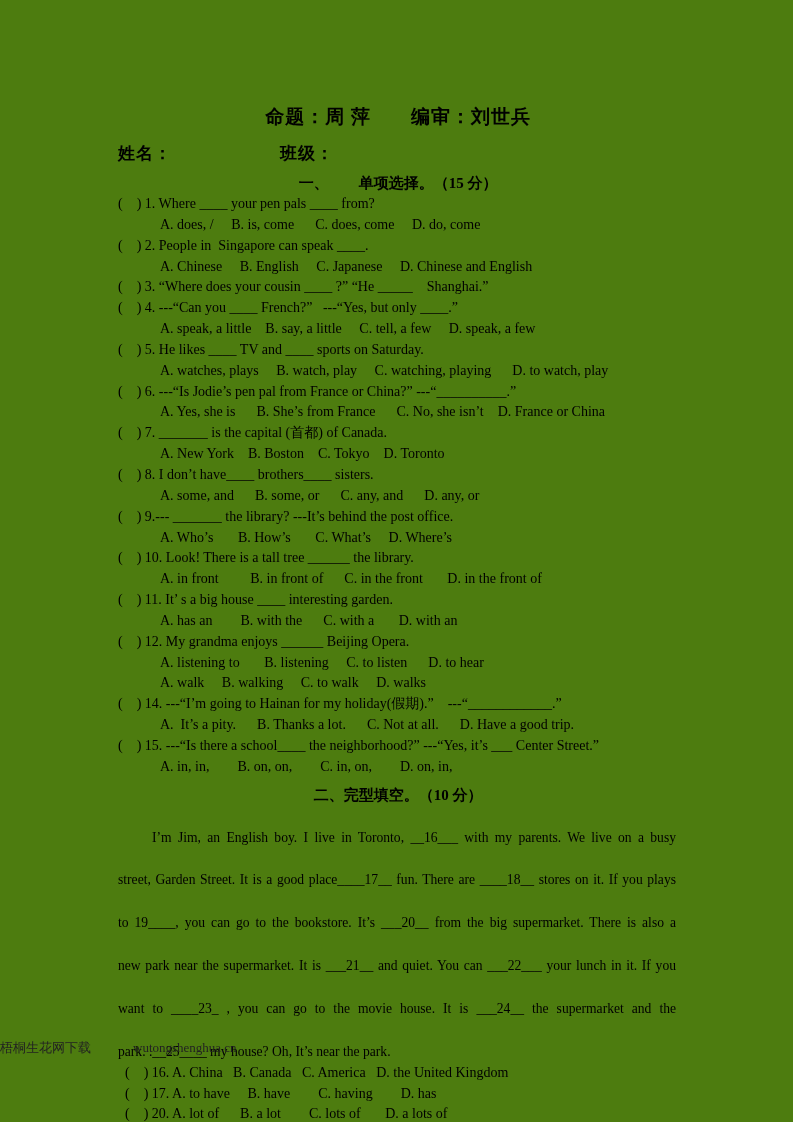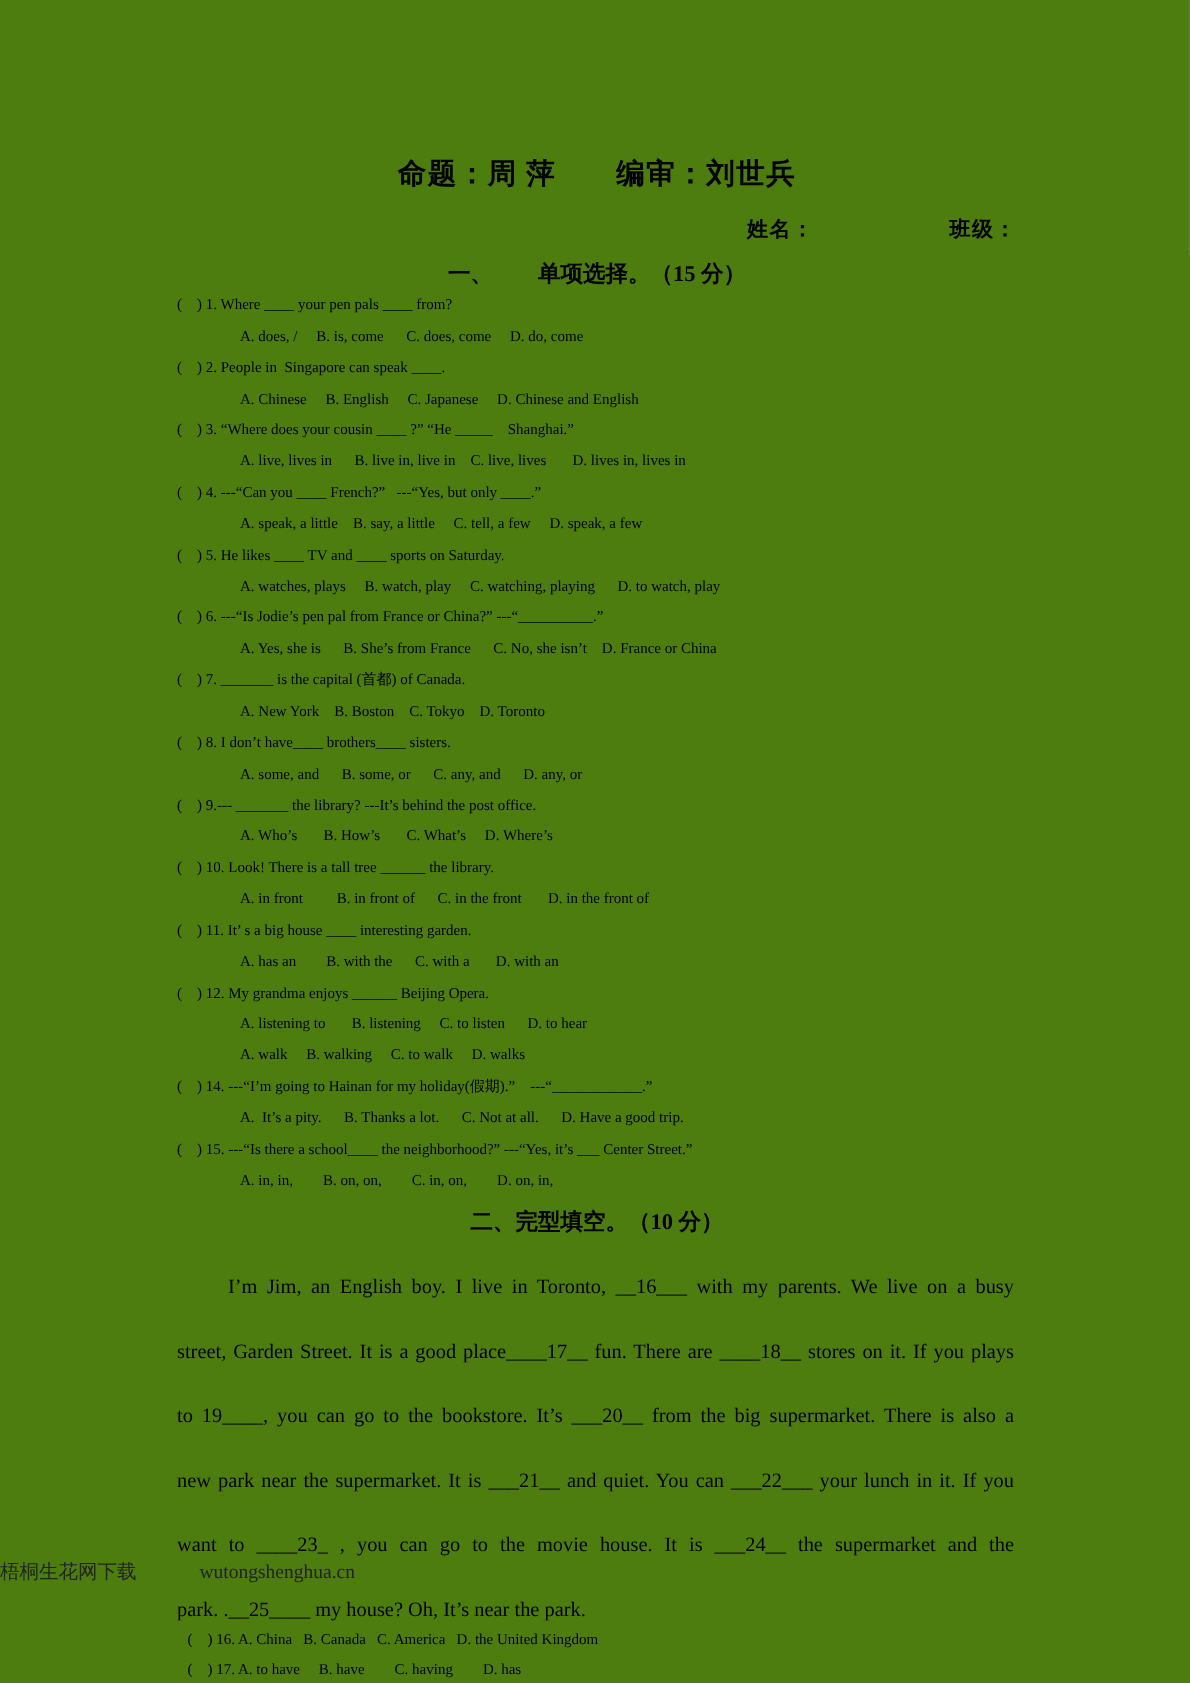--- a/index.html
+++ b/index.html
@@ -19,38 +19,38 @@
   }
   .paper-title {
     text-align:center;
     font-weight:bold;
     font-size:19px;
     line-height:25px;
     white-space:pre;
     letter-spacing:1px;
   }
   .name-class {
-    text-align:right;
+    text-align:left;
     font-weight:bold;
-    font-size:14px;
+    font-size:17px;
     line-height:25px;
     margin-top:12px;
     white-space:pre;
     letter-spacing:1px;
   }
   .sec-title {
     font-weight:bold;
     font-size:15px;
     line-height:21px;
     margin-top:7px;
     white-space:pre;
     text-align:center;
   }
   .q-stem, .q-opts, .q-line {
-    font-size:10px;
+    font-size:14px;
     line-height:20.85px;
     white-space:pre;
   }
   .q-opts { padding-left:42px; }
   .s2q { padding-left:7px; }
   .cloze {
     width:558px;
   }
   .cloze-line {
     font-size:13.6px;
@@ -82,21 +82,20 @@
     <div class="name-class">姓名：　　　　　　班级：</div>
 
     <div class="sec-title">一、　　单项选择。（15 分）</div>
 
     <div id="s1-questions">
         <div class="q-stem">(    ) 1. Where ____ your pen pals ____ from?</div>
         <div class="q-opts">A. does, /     B. is, come      C. does, come     D. do, come</div>
         <div class="q-stem">(    ) 2. People in  Singapore can speak ____.</div>
         <div class="q-opts">A. Chinese     B. English     C. Japanese     D. Chinese and English</div>
         <div class="q-stem">(    ) 3. “Where does your cousin ____ ?” “He _____    Shanghai.”</div>
-        <div class="q-opts">A. live, lives in      B. live in, live in    C. live, lives       D. lives in, lives in</div>
         <div class="q-stem">(    ) 4. ---“Can you ____ French?”   ---“Yes, but only ____.”</div>
         <div class="q-opts">A. speak, a little    B. say, a little     C. tell, a few     D. speak, a few</div>
         <div class="q-stem">(    ) 5. He likes ____ TV and ____ sports on Saturday.</div>
         <div class="q-opts">A. watches, plays     B. watch, play     C. watching, playing      D. to watch, play</div>
         <div class="q-stem">(    ) 6. ---“Is Jodie’s pen pal from France or China?” ---“__________.”</div>
         <div class="q-opts">A. Yes, she is      B. She’s from France      C. No, she isn’t    D. France or China</div>
         <div class="q-stem">(    ) 7. _______ is the capital (首都) of Canada.</div>
         <div class="q-opts">A. New York    B. Boston    C. Tokyo    D. Toronto</div>
         <div class="q-stem">(    ) 8. I don’t have____ brothers____ sisters.</div>
         <div class="q-opts">A. some, and      B. some, or      C. any, and      D. any, or</div>

